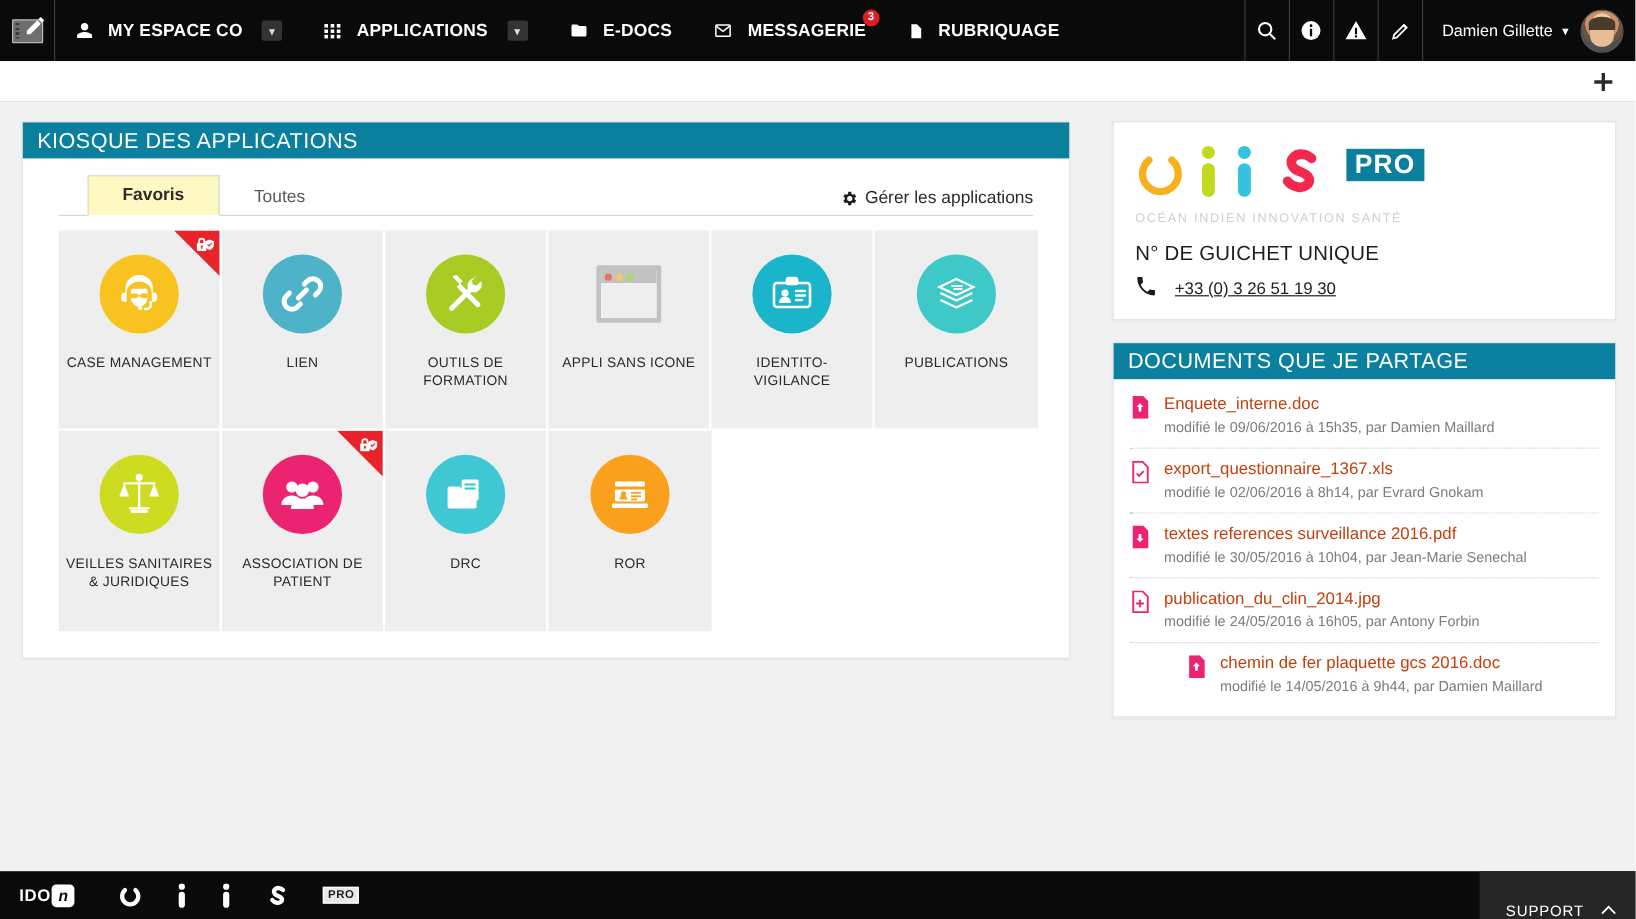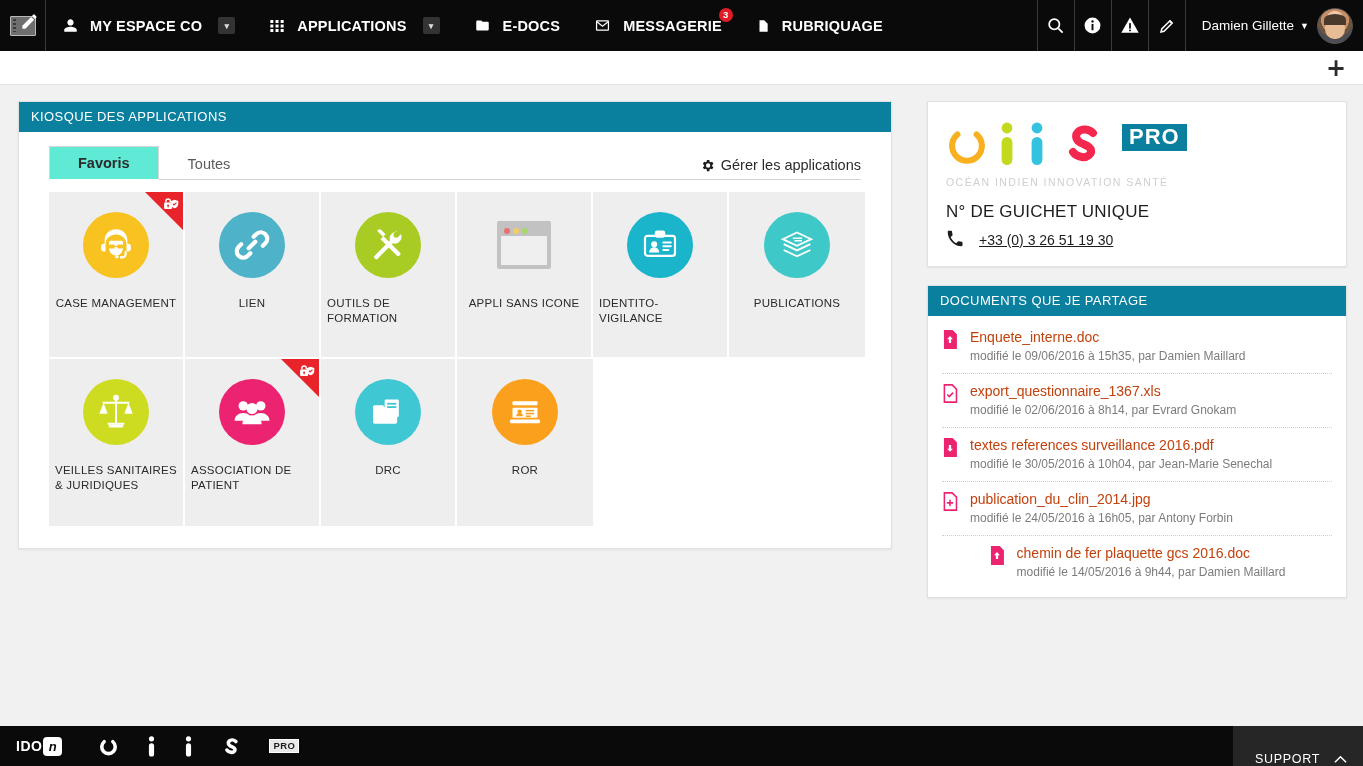--- a/index.html
+++ b/index.html
@@ -113,39 +113,39 @@
     position: absolute; left: 18px; top: 16px;
     width: 874px;
     background: #ffffff;
     border: 1px solid #e0e0e0;
     box-shadow: 0 1px 2px rgba(0,0,0,.06);
   }
   .panel-header {
     background: #0b7f9e; color: #fff;
     height: 30px; line-height: 30px;
     padding: 0 0 0 12px;
-    font-size: 13px; letter-spacing: .4px;
+    font-size: 18px; letter-spacing: .4px;
     text-transform: uppercase;
   }
   .kiosque-body { padding: 16px 30px 22px 30px; }
   .tabsrow {
     display: flex; align-items: flex-end;
     border-bottom: 1px solid #d6d6d6; position: relative;
     height: 32px;
   }
   .tab {
     font-size: 14.5px; color: #5a5a5a;
     padding: 6px 28px; cursor: pointer; line-height: 20px;
     border: 1px solid transparent; border-bottom: none;
     margin-bottom: -1px;
   }
   .tab.active {
     color: #2b2b2b; font-weight: bold;
-    background: #5eead4;
-    border: 1px solid #d6d6d6; border-bottom: 1px solid #fff;
+    background: #fef9c3;
+    border: 1px solid #d6d6d6; border-bottom: 1px solid #fff; margin-left: 24px;
   }
   .manage-link {
     margin-left: auto; display: flex; align-items: center; gap: 7px;
     font-size: 14.5px; color: #2b2b2b; cursor: pointer;
     padding-bottom: 6px; font-weight: 500;
   }
   .gear { width: 14px; height: 14px; display: inline-block; }
 
   
   .tiles {
@@ -162,21 +162,21 @@
     display: flex; flex-direction: column;
     align-items: center; justify-content: flex-start;
     padding-top: 20px; overflow: hidden;
   }
   .tile-circle {
     width: 66px; height: 66px; border-radius: 50%;
     display: flex; align-items: center; justify-content: center;
   }
   .tile-circle svg { display: block; }
   .tile-label {
-    margin-top: 18px; 
+    margin-top: 18px; text-align: center;
     font-size: 11.5px; color: #2b2b2b;
     line-height: 15px; letter-spacing: .25px;
     text-transform: uppercase; padding: 0 6px;
   }
   .fav-corner {
     position: absolute; top: 0; right: 0;
     width: 0; height: 0;
     border-top: 38px solid #e8232a;
     border-left: 38px solid transparent;
   }

